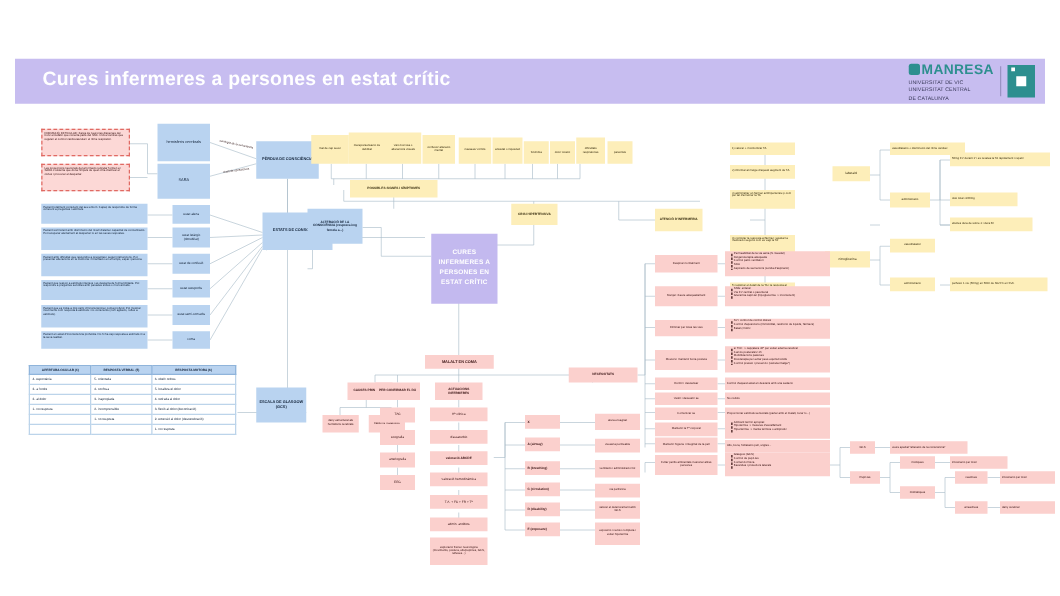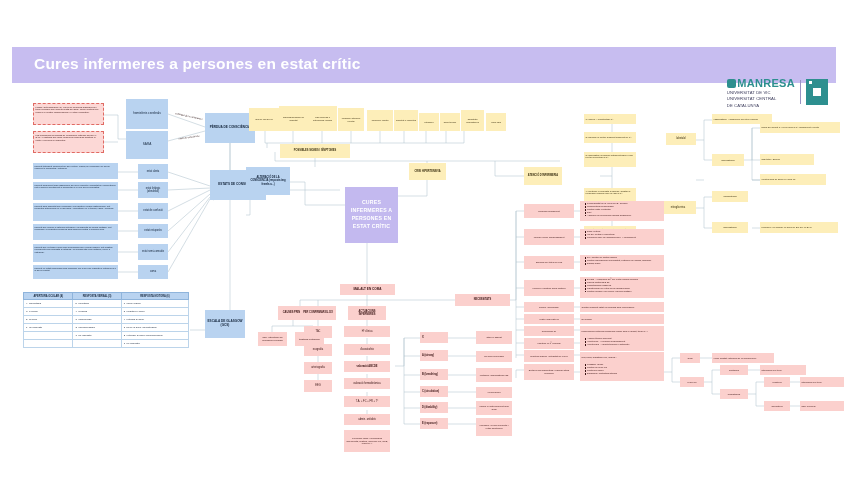--- a/index.html
+++ b/index.html
@@ -18,21 +18,21 @@
   .header {
     position:absolute; left:12px; top:47px; width:824px; height:36px;
     background:#c7bdf0;
   }
   .header-title {
     position:absolute; left:22px; top:8px;
     font-size:15.5px; font-weight:bold; color:#ffffff; letter-spacing:.2px;
     white-space:nowrap;
   }
   .logo-wrap {
-    position:absolute; right:8px; top:3px; display:flex; align-items:center; gap:5px;margin-top:27px;
+    position:absolute; right:8px; top:3px; display:flex; align-items:center; gap:5px;
   }
   .logo-main { display:flex; flex-direction:column; align-items:flex-start; }
   .logo-top { display:flex; align-items:baseline; }
   .logo-u {
     display:inline-block; width:9px; height:9px; background:#2d8f8f; border-radius:2px;
     margin-right:1.5px; position:relative; top:1px;
   }
   .logo-manresa { font-size:11px; font-weight:bold; color:#2d8f8f; letter-spacing:.3px; }
   .logo-sub { font-size:4.2px; color:#3a3a5a; line-height:1.25; letter-spacing:.1px; margin-top:1px; }
   .logo-div { width:1px; height:24px; background:#9a93c4; }

